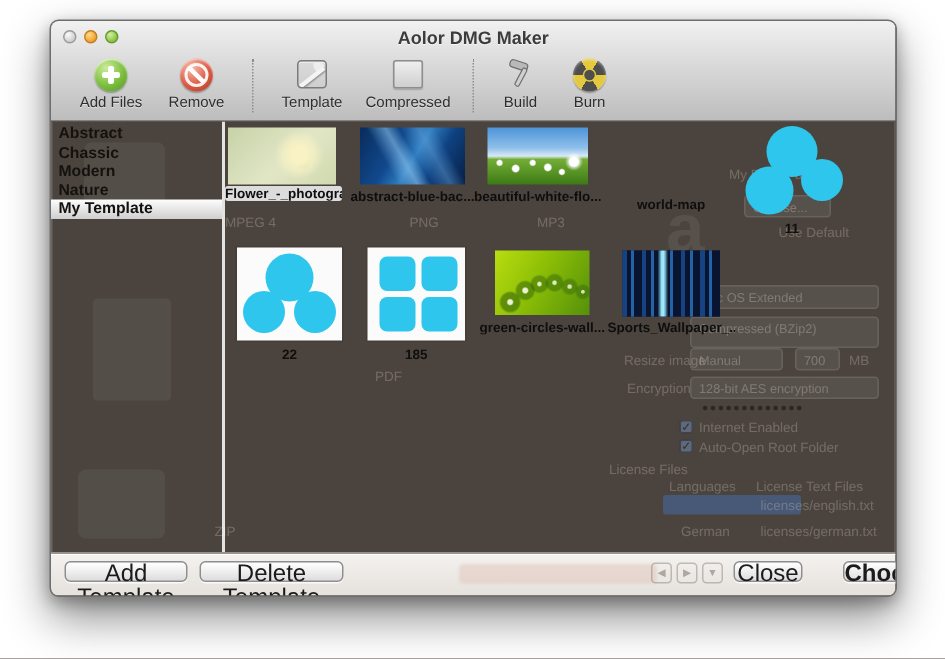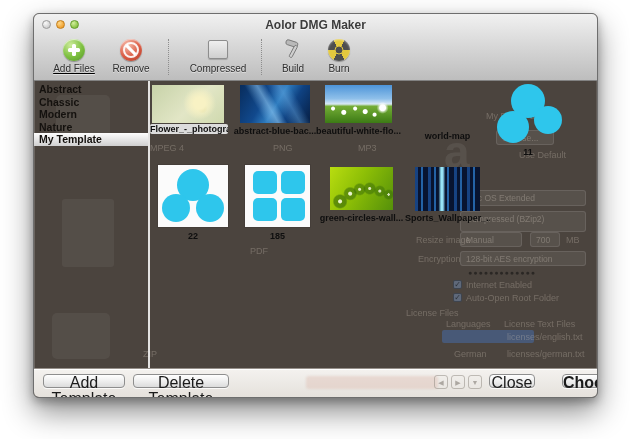--- a/index.html
+++ b/index.html
@@ -158,33 +158,39 @@
   <div class="chrome">
     <div class="titlebar">
       <div class="lights">
         <span class="light close"></span>
         <span class="light min"></span>
         <span class="light zoom"></span>
       </div>
       <div class="title">Aolor DMG Maker</div>
     </div>
     <div class="toolbar">
-      <div class="titem" style="width:52px;text-decoration:underline;">
+      <div class="titem" style="width:52px;">
         <div class="ic">
             <span class="icon-add"></span>
           </div>
         <span class="tl">Add Files</span>
       </div>
       <div class="titem" style="width:50px; margin-left:6px;">
         <div class="ic">
             <span class="icon-remove"></span>
           </div>
         <span class="tl">Remove</span>
       </div>
       <div class="tsep"></div>
+      <div class="titem" style="width:54px;">
+        <div class="ic">
+            <span class="icon-template"></span>
+          </div>
+        <span class="tl">Template</span>
+      </div>
       <div class="titem" style="width:62px; margin-left:6px;">
         <div class="ic">
             <span class="icon-bg"><span class="inner"></span></span>
           </div>
         <span class="tl">Compressed</span>
       </div>
       <div class="tsep"></div>
       <div class="titem" style="width:38px;">
         <div class="ic">
           <svg width="23" height="23" viewBox="0 0 23 23">

